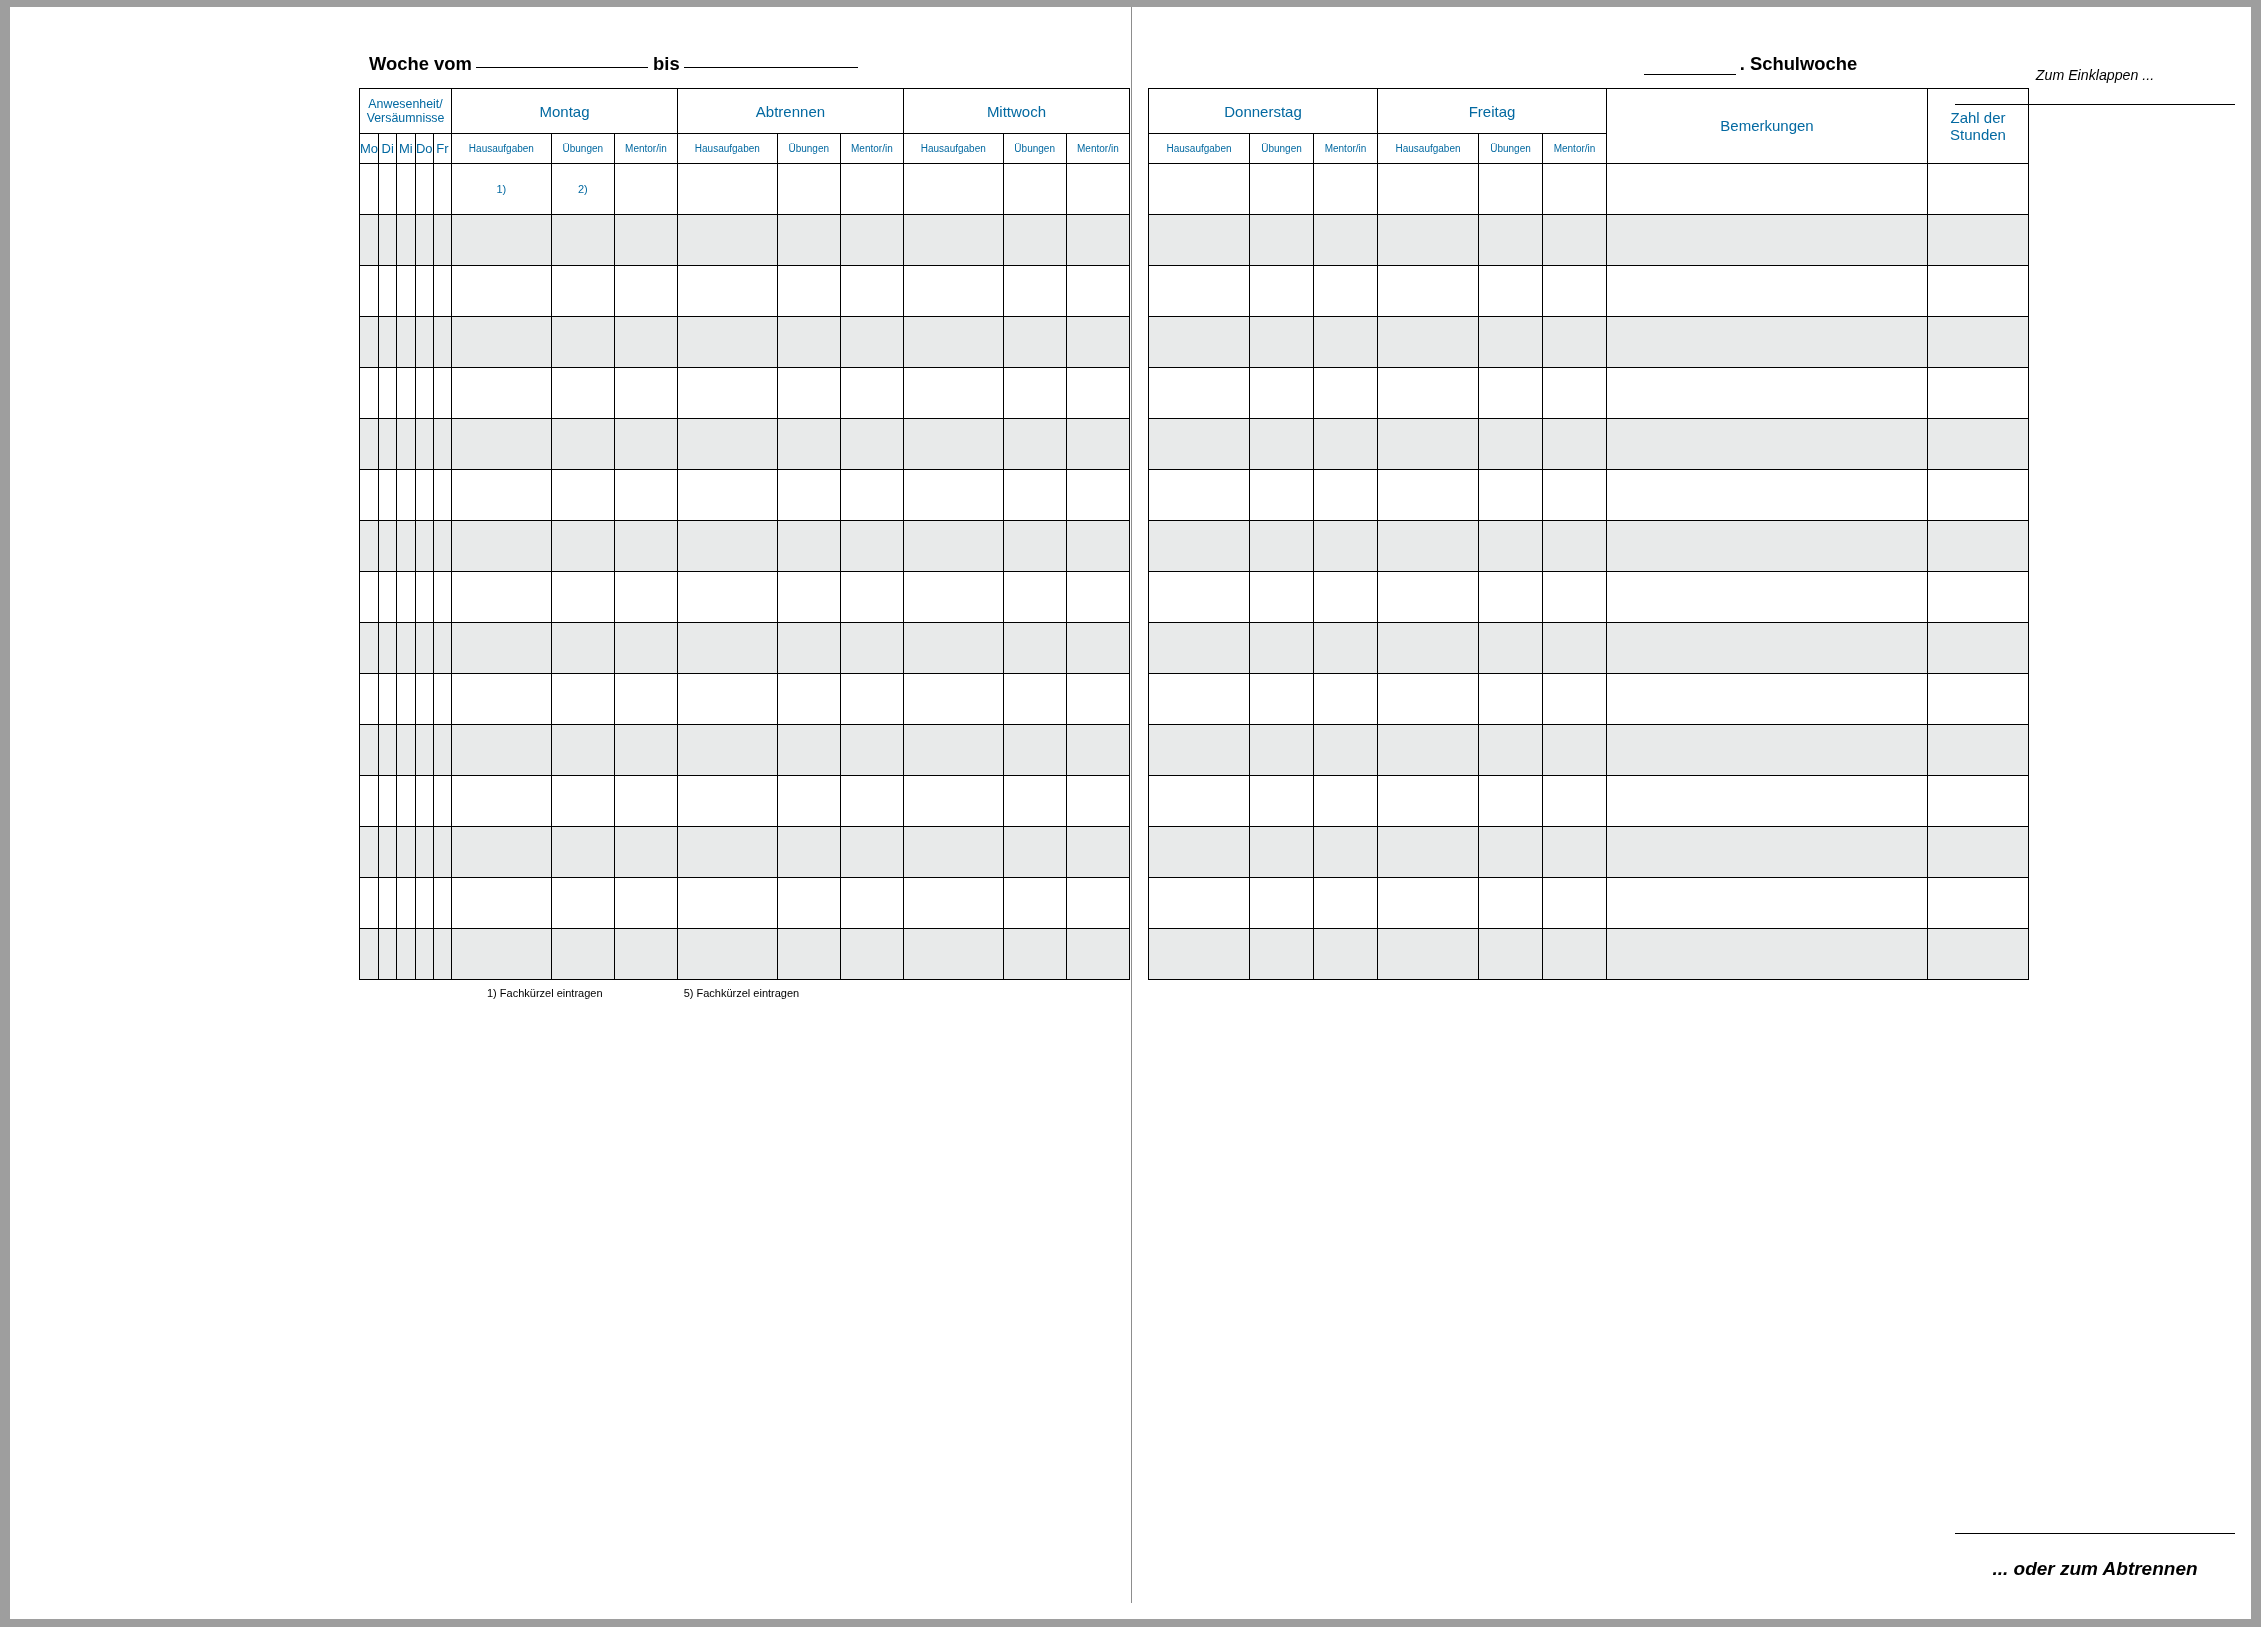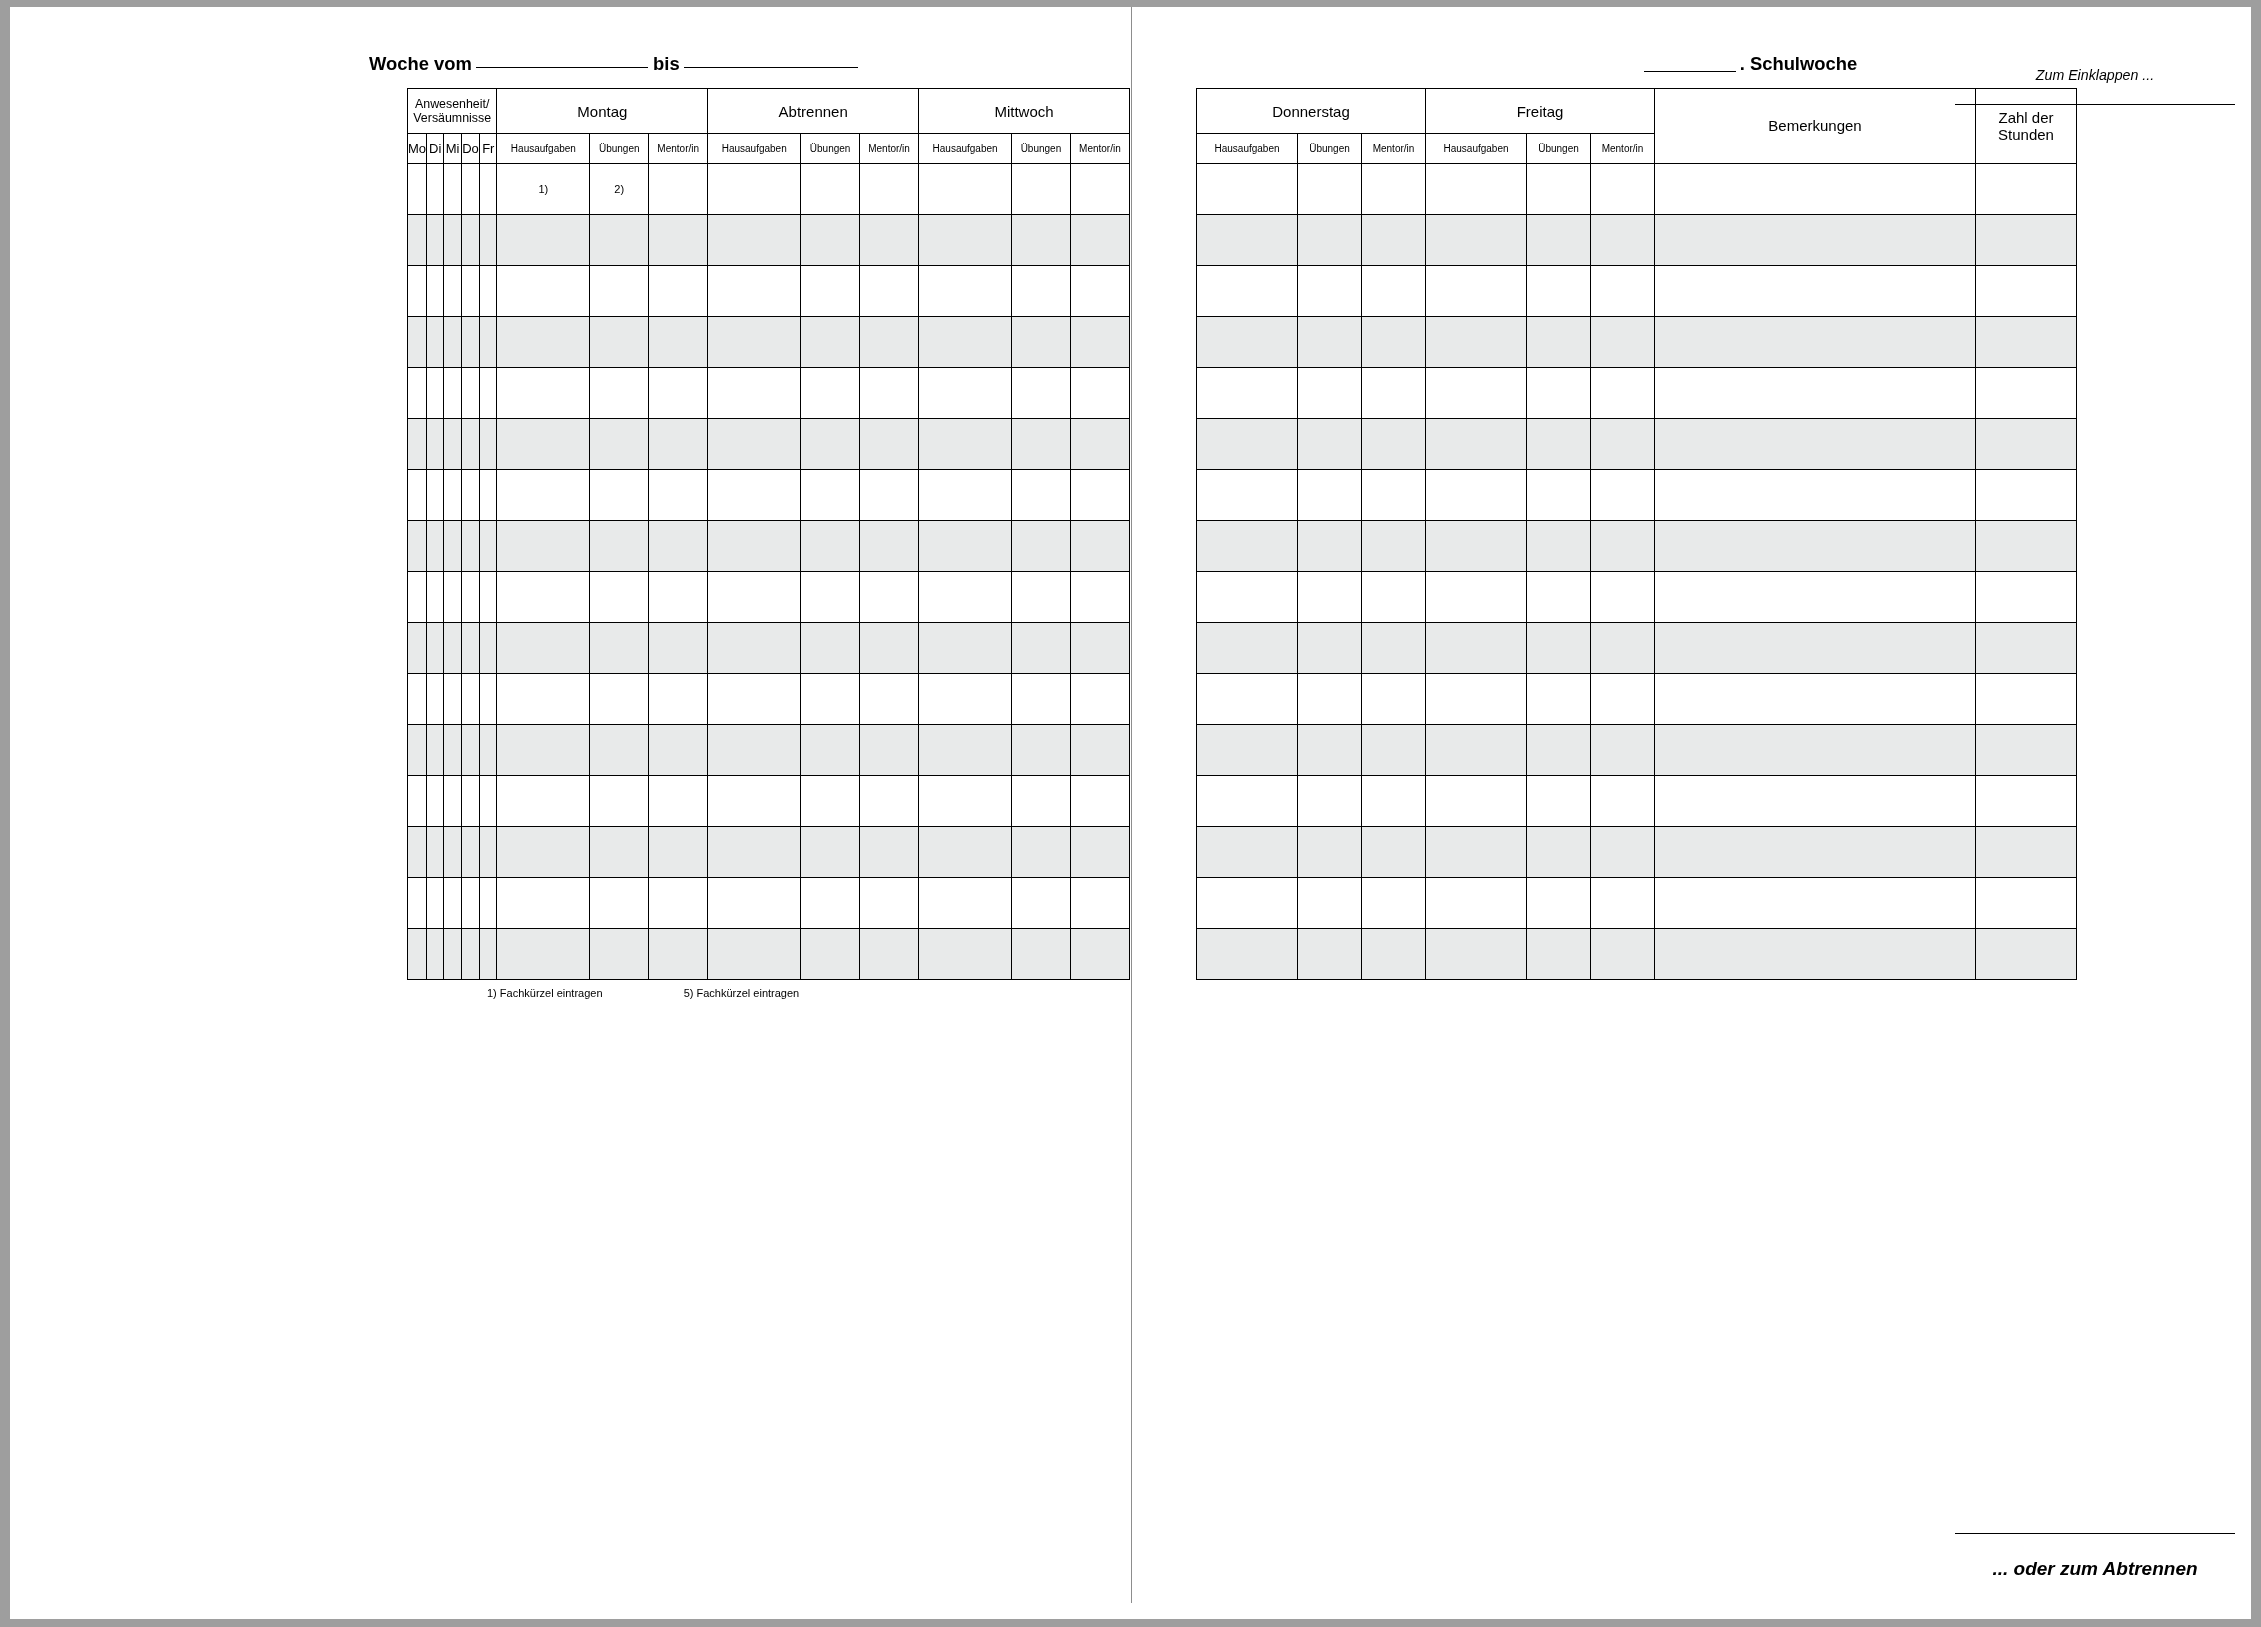--- a/index.html
+++ b/index.html
@@ -60,22 +60,21 @@
     margin: 0 4.6px;
     height: 13.8px;
   }
   .rule.r1 { width: 172px; }
   .rule.r2 { width: 174px; }
 
   table.grid {
     border-collapse: collapse;
     table-layout: fixed;
     font-size: 12px;
-    color: #000000;
-    margin-left: 48px;
+    color: #0369a1;
   }
   table.grid td, table.grid th {
     border: 0.9px solid #000;
     padding: 0;
     font-weight: normal;
     text-align: center;
     vertical-align: middle;
     background: #fff;
   }
   .hdr-day {
@@ -118,21 +117,21 @@
 
   
   .right {
     position: absolute;
     left: 1138px;
     top: 46px;
     width: 1092px;
   }
   .right-head {
     display: flex;
-    align-items: center;
+    align-items: flex-end;
     justify-content: flex-start;
     font-size: 18.4px;
     font-weight: bold;
     margin-bottom: 13px;
     padding-left: 496px;
   }
   .right-head .rule {
     display: inline-block;
     border-bottom: 1.4px solid #000;
     width: 92px;

